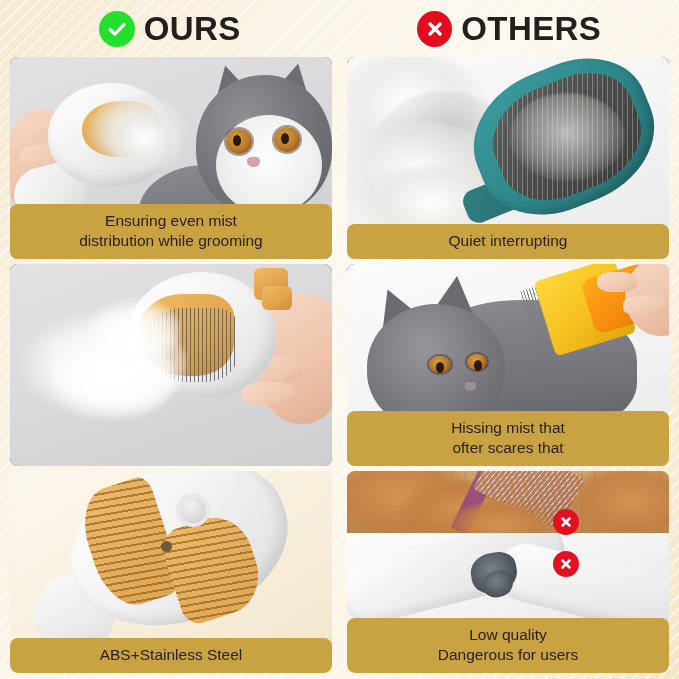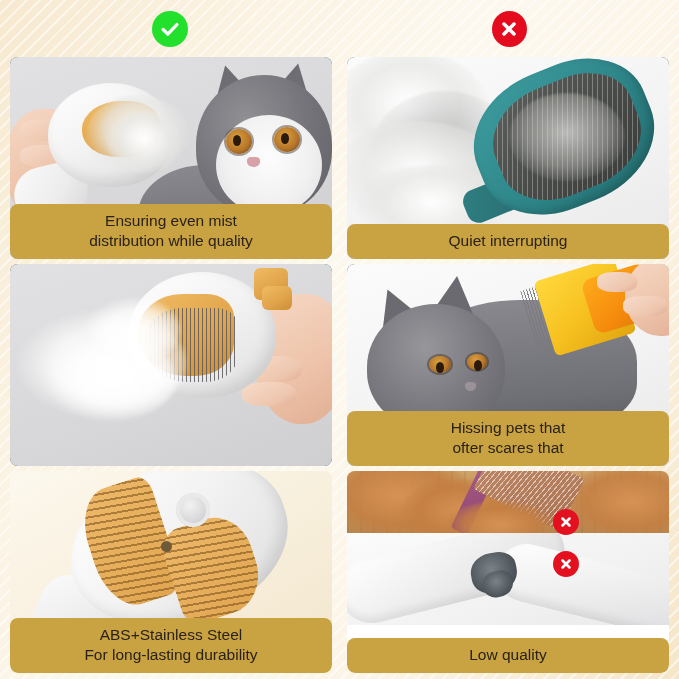--- a/index.html
+++ b/index.html
@@ -269,27 +269,29 @@
 </head>
 <body>
 
 <div class="header">
   <div class="header-col">
     <span class="badge-ok">
       <svg width="22" height="22" viewBox="0 0 24 24" aria-hidden="true">
         <path d="M4.5 12.6 L9.6 17.6 L19.5 7.2" fill="none" stroke="#ffffff" stroke-width="3.6" stroke-linecap="round" stroke-linejoin="round"></path>
       </svg>
     </span>
+    <span class="header-title">OURS</span>
   </div>
   <div class="header-col">
     <span class="badge-no">
       <svg width="20" height="20" viewBox="0 0 24 24" aria-hidden="true">
         <path d="M6 6 L18 18 M18 6 L6 18" fill="none" stroke="#ffffff" stroke-width="4.2" stroke-linecap="round"></path>
       </svg>
     </span>
+    <span class="header-title">OTHERS</span>
   </div>
 </div>
 
 <div class="grid">
 
   <div class="panel">
     <div class="photo">
       <div class="bg-grey"></div>
 
       <div class="body-fur" style="left:128px; top:108px; width:150px; height:110px;"></div>
@@ -307,21 +309,21 @@
       <div class="finger" style="left:12px; top:114px; width:48px; height:20px;"></div>
 
       <div class="prod-handle" style="left:4px; top:108px; width:74px; height:56px; transform:rotate(-14deg);"></div>
       <div class="prod-body" style="left:38px; top:26px; width:126px; height:104px;"></div>
       <div class="prod-orange" style="left:72px; top:44px; width:78px; height:56px; border-radius:50% 40% 44% 46%;"></div>
       <div class="fur-clump" style="left:76px; top:38px; width:104px; height:80px;"></div>
       <div class="fur-clump" style="left:96px; top:54px; width:76px; height:62px;"></div>
     </div>
     <div class="caption tall">
       <span class="l">Ensuring even mist</span>
-      <span class="l">distribution while quality</span>
+      <span class="l">distribution while grooming</span>
     </div>
   </div>
 
   <div class="panel">
     <div class="photo">
       <div class="bg-white"></div>
       <div class="fur-clump" style="left:-18px; top:-6px; width:160px; height:120px;"></div>
       <div class="fur-clump" style="left:22px; top:34px; width:150px; height:130px; background:radial-gradient(ellipse at 50% 45%, rgba(150,150,150,.55) 0%, rgba(190,190,190,.35) 48%, rgba(220,220,220,0) 76%);"></div>
       <div class="fur-clump" style="left:-14px; top:64px; width:170px; height:106px;"></div>
       <div class="fur-clump" style="left:10px; top:108px; width:150px; height:84px;"></div>
@@ -364,21 +366,21 @@
       <div class="eye" style="left:120px; top:90px; width:20px; height:16px;"></div>
       <div class="nose" style="left:118px; top:118px; width:11px; height:9px; background:#9a9298;"></div>
       <div class="pins-fine" style="left:182px; top:16px; width:66px; height:70px;"></div>
       <div class="yel-head" style="left:196px; top:4px; width:84px; height:78px;"></div>
       <div class="yel-grip" style="left:240px; top:6px; width:70px; height:56px;"></div>
       <div class="hand" style="left:278px; top:-6px; width:70px; height:78px;"></div>
       <div class="finger" style="left:250px; top:8px; width:40px; height:20px;"></div>
       <div class="finger" style="left:276px; top:32px; width:44px; height:20px;"></div>
     </div>
     <div class="caption tall">
-      <span class="l">Hissing pets that</span>
+      <span class="l">Hissing mist that</span>
       <span class="l">ofter scares that</span>
     </div>
   </div>
 
   <div class="panel" style="background:#fcf6ea;">
     <div class="photo" style="background:linear-gradient(150deg,#fdf8ee 0%,#f7eeda 60%,#f2e5cc 100%);">
       <div class="prod-handle" style="left:26px; top:108px; width:78px; height:72px; transform:rotate(26deg);"></div>
       <div class="prod-body" style="left:58px; top:-6px; width:222px; height:156px;
            border-radius:52% 48% 50% 50%; transform:rotate(-18deg);"></div>
       <div class="prod-orange" style="left:80px; top:12px; width:78px; height:122px;
@@ -387,21 +389,20 @@
       <div class="prod-orange" style="left:160px; top:48px; width:86px; height:98px;
            border-radius:26% 42% 44% 20%; transform:rotate(-18deg);
            background:repeating-linear-gradient(8deg, rgba(120,78,26,.55) 0 2px, rgba(240,190,110,0) 2px 7px), linear-gradient(150deg,#edb96a 0%,#e0a44f 100%);"></div>
       <div style="position:absolute; left:166px; top:22px; width:34px; height:34px; border-radius:50%;
                   background:radial-gradient(circle at 40% 36%, #f2f2f2 0%, #d8d8da 55%, #a9a9ad 100%);
                   box-shadow:inset 0 0 0 4px #e9e9ea;"></div>
       <div style="position:absolute; left:151px; top:70px; width:11px; height:11px; border-radius:50%; background:#6f5a38;"></div>
     </div>
     <div class="caption tall">
       <span class="l">ABS+Stainless Steel</span>
-      <span class="l">For long-lasting durability</span>
     </div>
   </div>
 
   <div class="panel" style="background:#ffffff;">
     <div class="split-top">
       <div class="wood"></div>
       <div class="fur-orange" style="left:-24px; top:-16px; width:150px; height:84px;"></div>
       <div class="fur-orange" style="left:54px; top:8px; width:120px; height:66px;"></div>
       <div class="fur-orange" style="left:216px; top:-6px; width:136px; height:76px;"></div>
       <div class="purple-brush" style="left:118px; top:-6px; width:18px; height:70px;"></div>
@@ -420,16 +421,17 @@
         <path d="M6 6 L18 18 M18 6 L6 18" fill="none" stroke="#ffffff" stroke-width="4.4" stroke-linecap="round"></path>
       </svg>
     </div>
     <div class="x-mark" style="left:206px; top:80px;">
       <svg width="14" height="14" viewBox="0 0 24 24" aria-hidden="true">
         <path d="M6 6 L18 18 M18 6 L6 18" fill="none" stroke="#ffffff" stroke-width="4.4" stroke-linecap="round"></path>
       </svg>
     </div>
     <div class="caption tall">
       <span class="l">Low quality</span>
+      <span class="l">Dangerous for users</span>
     </div>
   </div>
 
 </div>
 
 </body></html>

